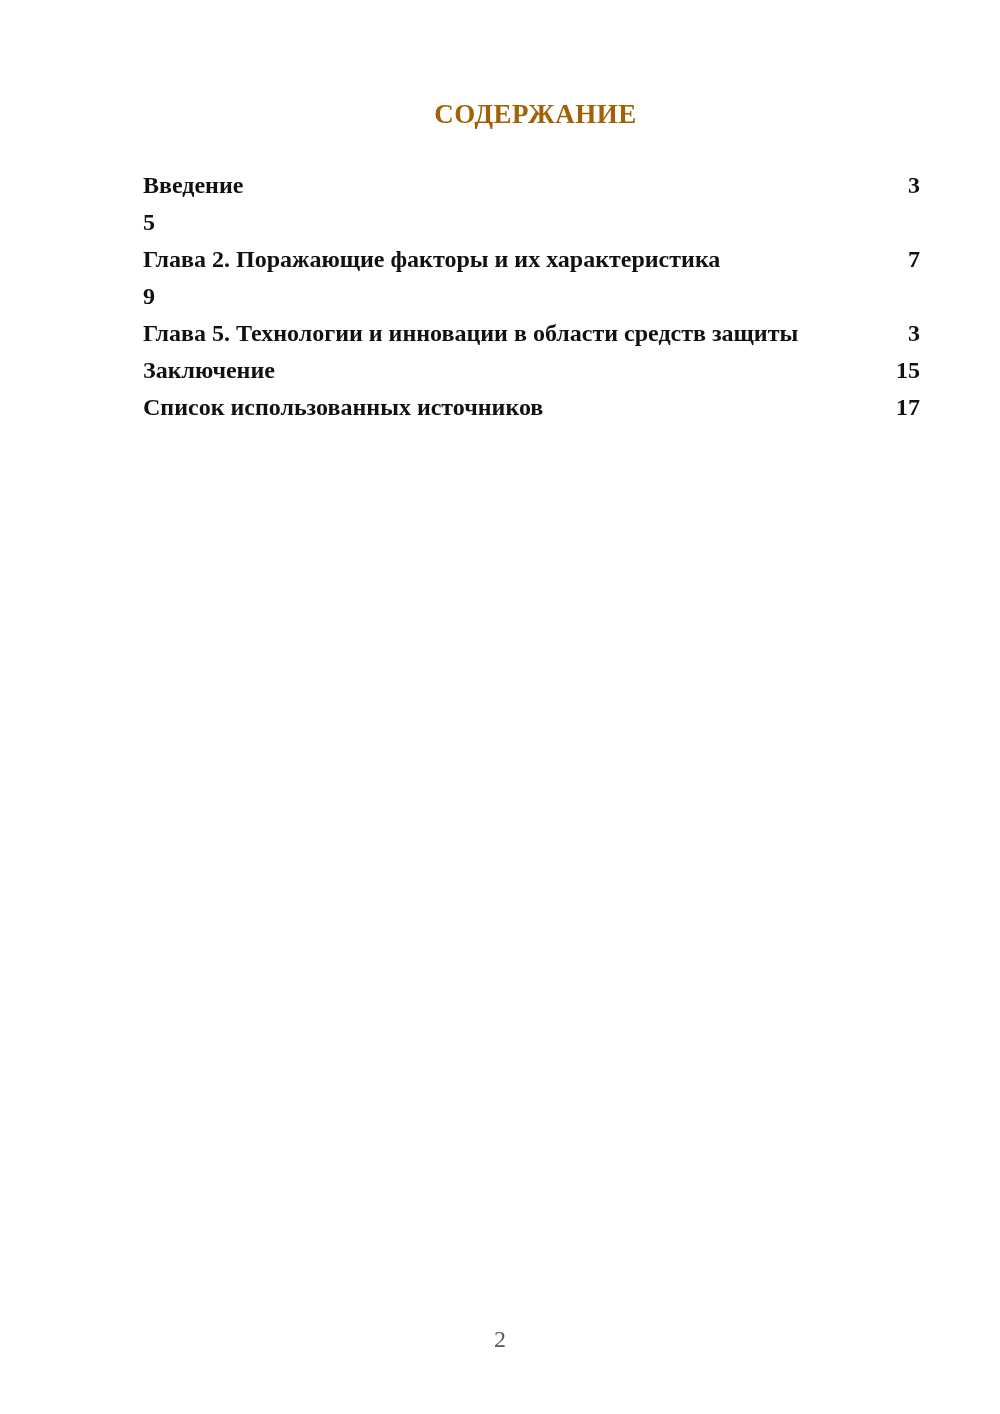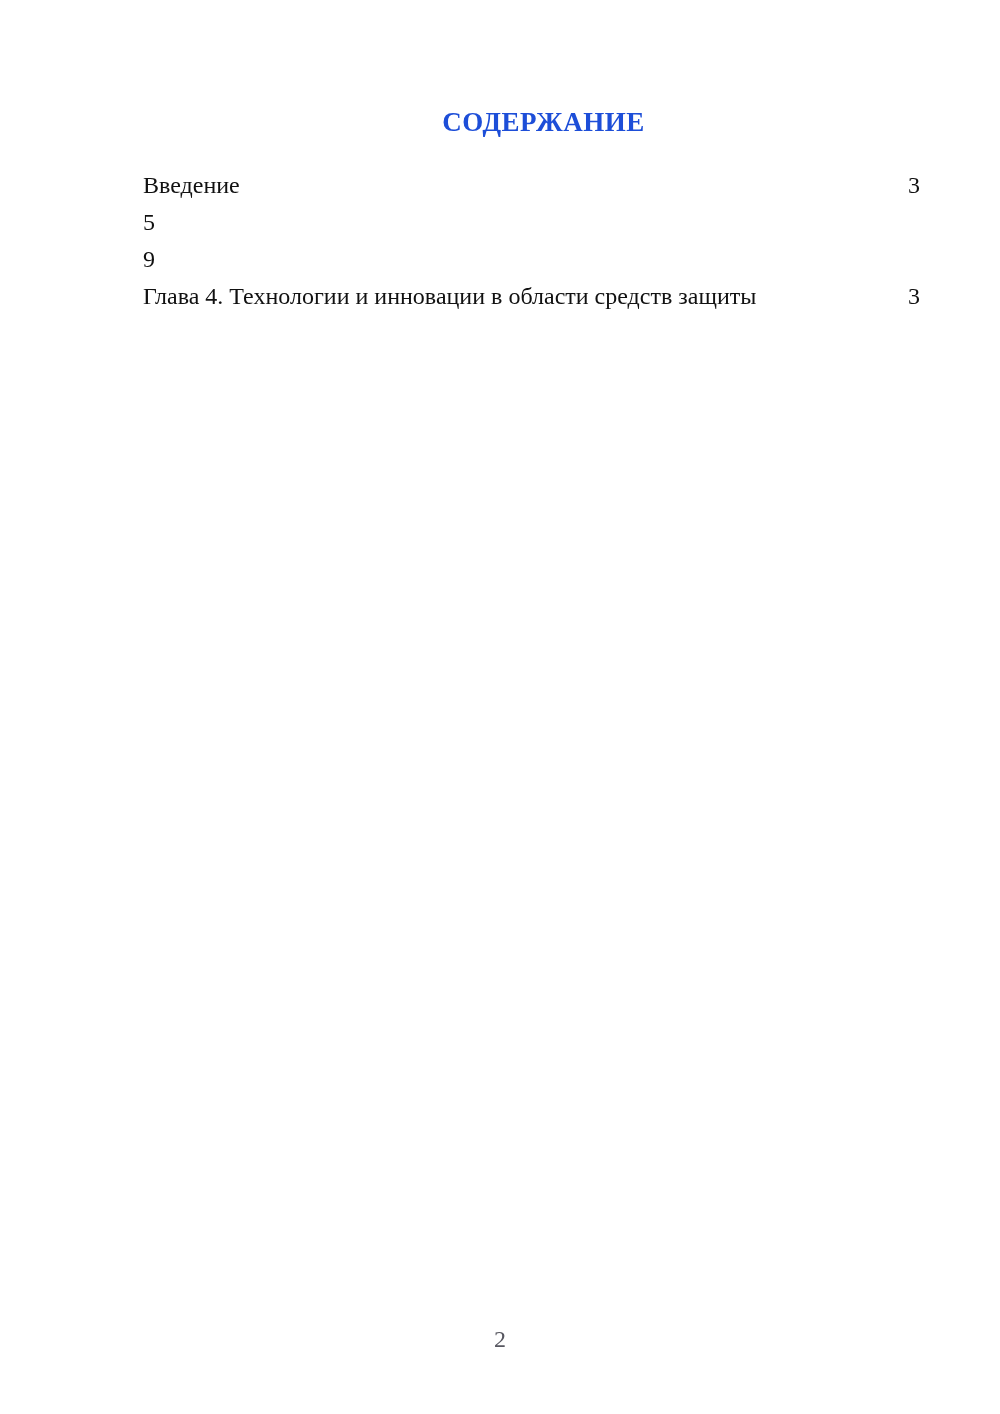--- a/index.html
+++ b/index.html
@@ -14,39 +14,40 @@
     background: #ffffff;
     font-family: "Liberation Serif", "DejaVu Serif", serif;
     color: #111111;
     overflow: hidden;
   }
   .doc-title {
     position: absolute;
     top: 95px;
     left: 143px;
     width: 777px;
-    margin: 12px;
+    margin: 4px;
     text-align: center;
     font-size: 27px;
     font-weight: bold;
     letter-spacing: 0.5px;
-    color: #1d4ed8;
+    color: #a16207;
   }
   .toc {
     position: absolute;
     top: 167px;
     left: 143px;
     width: 777px;
   }
   .toc-row {
     display: flex;
     justify-content: space-between;
     align-items: center;
     font-size: 24px;
     line-height: 37px;
+    font-weight: bold;
   }
   .toc-label {
     white-space: nowrap;
   }
   .toc-page {
     white-space: nowrap;
     text-align: right;
   }
   .page-footer {
     position: absolute;
@@ -69,30 +70,42 @@
 
     <div class="toc-row">
       <span class="toc-label">Введение</span>
       <span class="toc-page">3</span>
     </div>
 
     <div class="toc-row">
       <span class="toc-page">5</span>
     </div>
 
+    <div class="toc-row">
+      <span class="toc-label">Глава 2. Поражающие факторы и их характеристика</span>
+      <span class="toc-page">7</span>
+    </div>
 
     <div class="toc-row">
       <span class="toc-page">9</span>
     </div>
 
     <div class="toc-row">
-      <span class="toc-label">Глава 4. Технологии и инновации в области средств защиты</span>
+      <span class="toc-label">Глава 5. Технологии и инновации в области средств защиты</span>
       <span class="toc-page">3</span>
     </div>
 
 
+    <div class="toc-row">
+      <span class="toc-label">Заключение</span>
+      <span class="toc-page">15</span>
+    </div>
 
+    <div class="toc-row">
+      <span class="toc-label">Список использованных источников</span>
+      <span class="toc-page">17</span>
+    </div>
 
   </div>
 
   <div class="page-footer">2</div>
 
 </div>
 
 </body></html>

